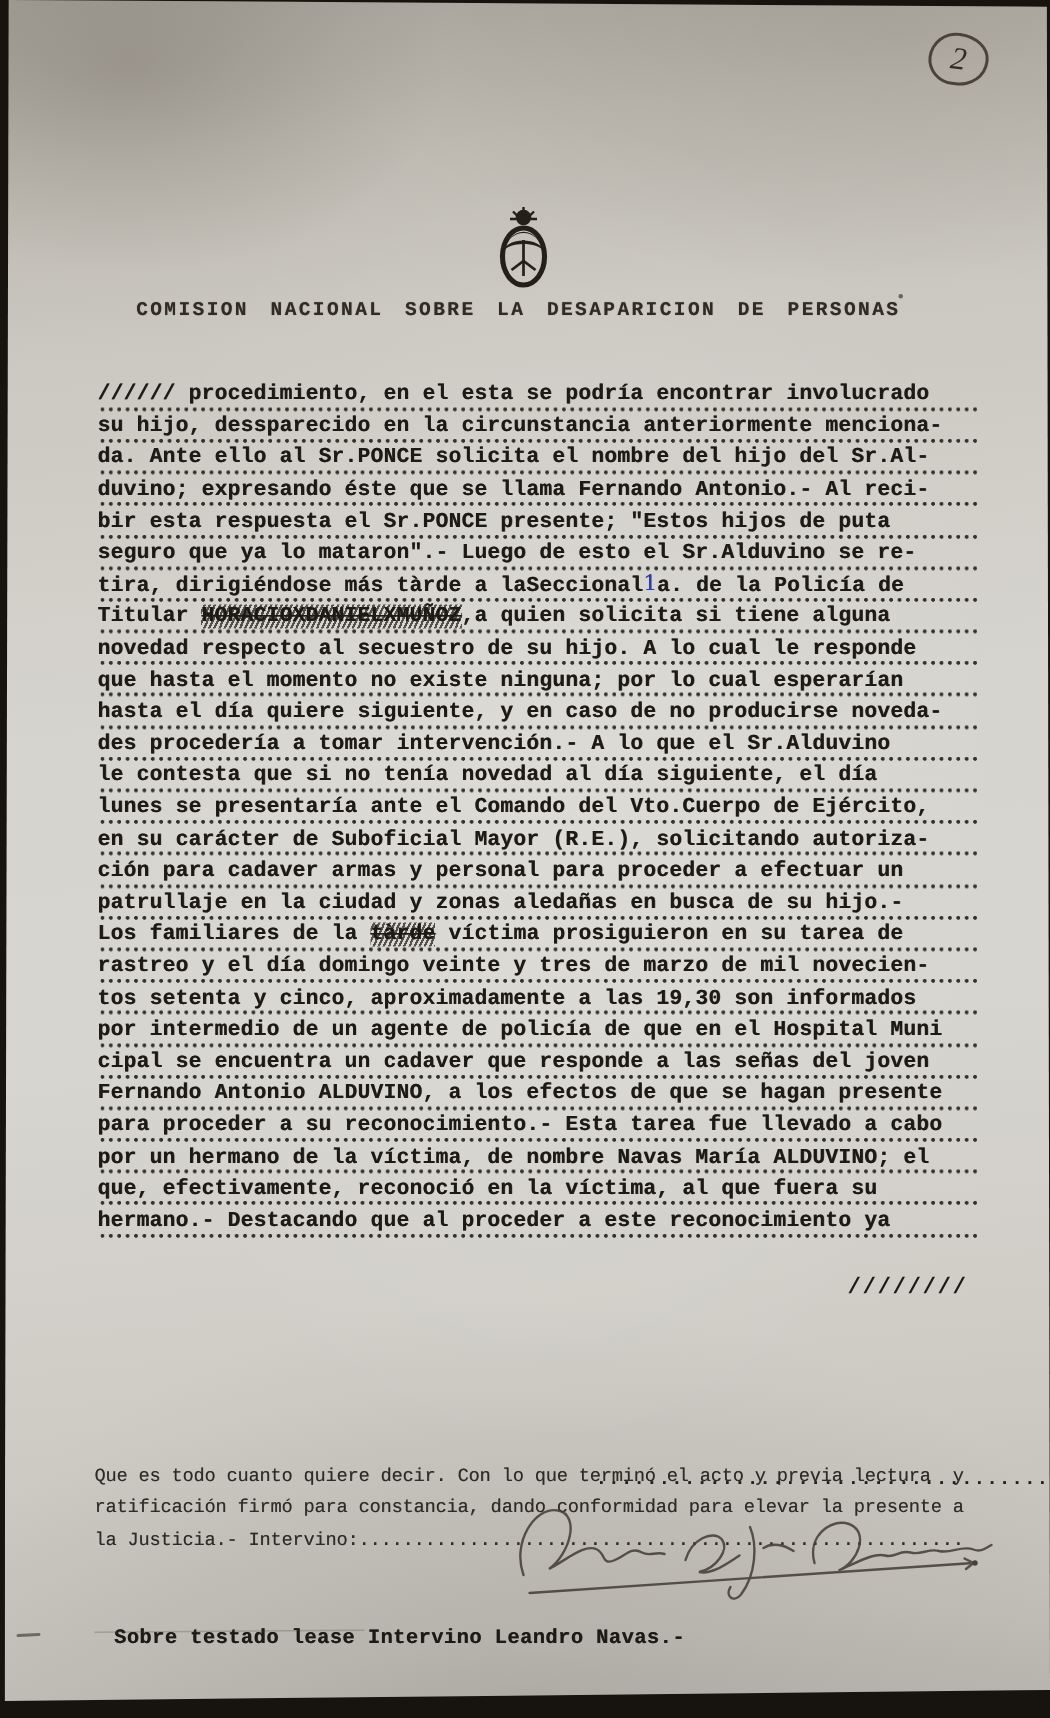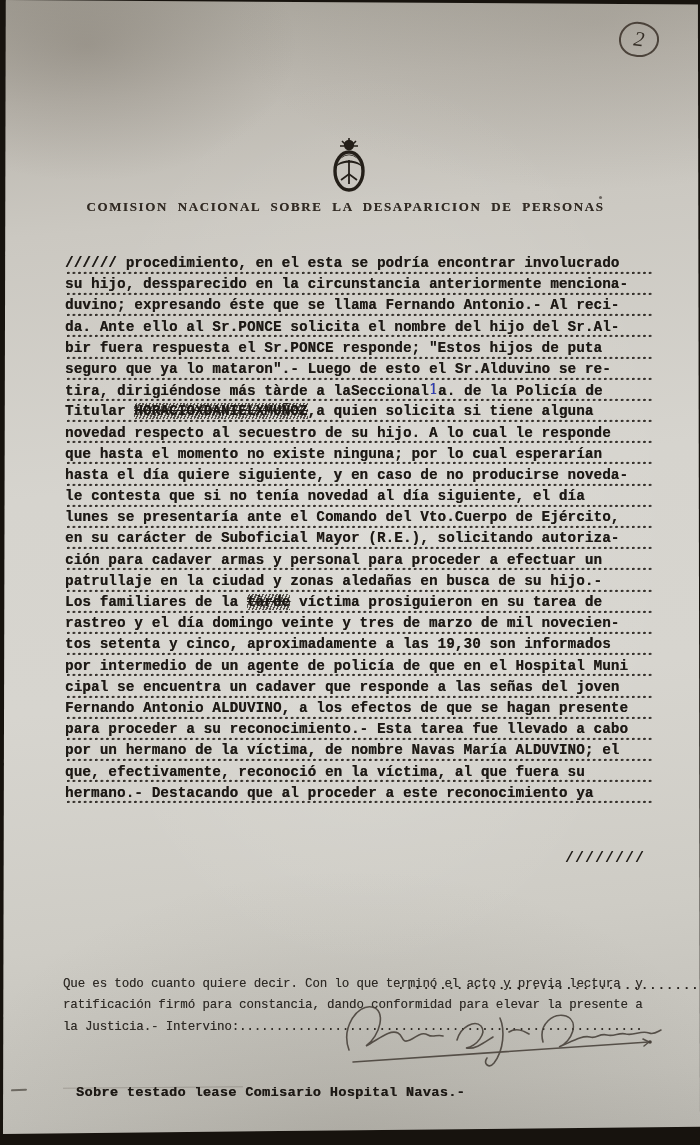--- a/index.html
+++ b/index.html
@@ -32,21 +32,21 @@
     transform:rotate(7deg);
     display:flex; align-items:center; justify-content:center;
     font-family:"Liberation Serif", serif; font-style:italic;
     font-size:21px; color:#332c24;
   }
   
   .emblem { position:absolute; left:325px; top:136px; width:42px; height:60px; }
   
   .org-title {
     position:absolute; left:0; right:12px; top:199px; text-align:center;
-    font-family:Liberation Serif, serif; font-weight:700;
+    font-family:Liberation Mono, monospace; font-weight:700;
     font-size:13px; letter-spacing:1.6px; word-spacing:5px;
     color:#322b24; text-shadow:0 0 .6px rgba(40,32,26,.6);
   }
   
   .typed-block { position:absolute; left:62px; top:255px; width:588px; }
   .tline {
     position:relative; height:21.2px; line-height:16.5px;
     font-size:14.2px; font-weight:700; letter-spacing:.15px;
     color:#1d1915; white-space:pre;
     text-shadow:.3px 0 0 rgba(28,24,20,.75);
@@ -117,29 +117,30 @@
     <path d="M21 24 L21 48" stroke="#241f19" stroke-width="1.8"></path>
     <path d="M13 44 L21 38 L29 44" stroke="#241f19" stroke-width="1.8" fill="none"></path>
   </svg>
 
   <div class="org-title">COMISION NACIONAL SOBRE LA DESAPARICION DE PERSONAS</div>
 
   <div class="typed-block">
 
   <div class="tline ttext">////// procedimiento, en el esta se podría encontrar involucrado</div>
       <div class="tline ttext">su hijo, dessparecido en la circunstancia anteriormente menciona-</div>
+      <div class="tline ttext">da. Ante ello al Sr.PONCE solicita el nombre del hijo del Sr.Al-</div>
       <div class="tline ttext">duvino; expresando éste que se llama Fernando Antonio.- Al reci-</div>
-      <div class="tline ttext">da. Ante ello al Sr.PONCE solicita el nombre del hijo del Sr.Al-</div>
-      <div class="tline ttext">bir fuera respuesta el Sr.PONCE responde; "Estos hijos de puta</div>
+      <div class="tline ttext">bir esta respuesta el Sr.PONCE presente; "Estos hijos de puta</div>
       <div class="tline ttext">seguro que ya lo mataron".- Luego de esto el Sr.Alduvino se re-</div>
       <div class="tline ttext"><span>tira, dirigiéndose más tàrde a laSeccional</span><span class="blue-ink">1</span><span>a. de la Policía de</span></div>
       <div class="tline ttext"><span>Titular </span><span class="overstruck">HORACIOXDANIELXMUÑOZ</span><span>,a quien solicita si tiene alguna</span></div>
       <div class="tline ttext">novedad respecto al secuestro de su hijo. A lo cual le responde</div>
       <div class="tline ttext">que hasta el momento no existe ninguna; por lo cual esperarían</div>
       <div class="tline ttext">hasta el día quiere siguiente, y en caso de no producirse noveda-</div>
+      <div class="tline ttext">des procedería a tomar intervención.- A lo que el Sr.Alduvino</div>
       <div class="tline ttext">le contesta que si no tenía novedad al día siguiente, el día</div>
       <div class="tline ttext">lunes se presentaría ante el Comando del Vto.Cuerpo de Ejército,</div>
       <div class="tline ttext">en su carácter de Suboficial Mayor (R.E.), solicitando autoriza-</div>
       <div class="tline ttext">ción para cadaver armas y personal para proceder a efectuar un</div>
       <div class="tline ttext">patrullaje en la ciudad y zonas aledañas en busca de su hijo.-</div>
       <div class="tline ttext"><span>Los familiares de la </span><span class="overstruck">tàrde</span><span> víctima prosiguieron en su tarea de</span></div>
       <div class="tline ttext">rastreo y el día domingo veinte y tres de marzo de mil novecien-</div>
       <div class="tline ttext">tos setenta y cinco, aproximadamente a las 19,30 son informados</div>
       <div class="tline ttext">por intermedio de un agente de policía de que en el Hospital Muni</div>
       <div class="tline ttext">cipal se encuentra un cadaver que responde a las señas del joven</div>
@@ -151,21 +152,21 @@
     </div>
 
   <div class="typed-block" style="top:850px;">
     <div class="cont-mark">////////</div>
   </div>
 
   <div class="closing-block">
     <div>
       
     <div class="cline ttext">Que es todo cuanto quiere decir. Con lo que terminó el acto y previa lectura  y</div><div class="cline ttext">ratificación firmó para constancia, dando conformidad para elevar la presente a</div><div class="cline ttext">la Justicia.- Intervino:.......................................................</div></div>
-    <div class="closing-note">Sobre testado lease Comisario Hospital Navas.-</div>
+    <div class="closing-note">Sobre testado lease Intervino Leandro Navas.-</div>
   </div>
 
   <div class="sig-dots">.....................................</div>
 
   <svg class="sig-svg" viewBox="0 0 350 86" title="Mario José Alduvino">
     <g fill="none" stroke="#474039" stroke-width="1.6" stroke-linecap="round" opacity=".88">
 
       <path d="M16 58 C8 36 24 12 39 15 C54 18 47 44 33 54 C46 47 57 37 65 41 C71 44 68 52 77 48 C84 45 88 39 95 43 C100 46 104 42 110 44"></path>
 
       <path d="M124 48 C128 34 142 28 148 34 C154 41 144 54 133 56 C142 58 152 50 160 45"></path>

